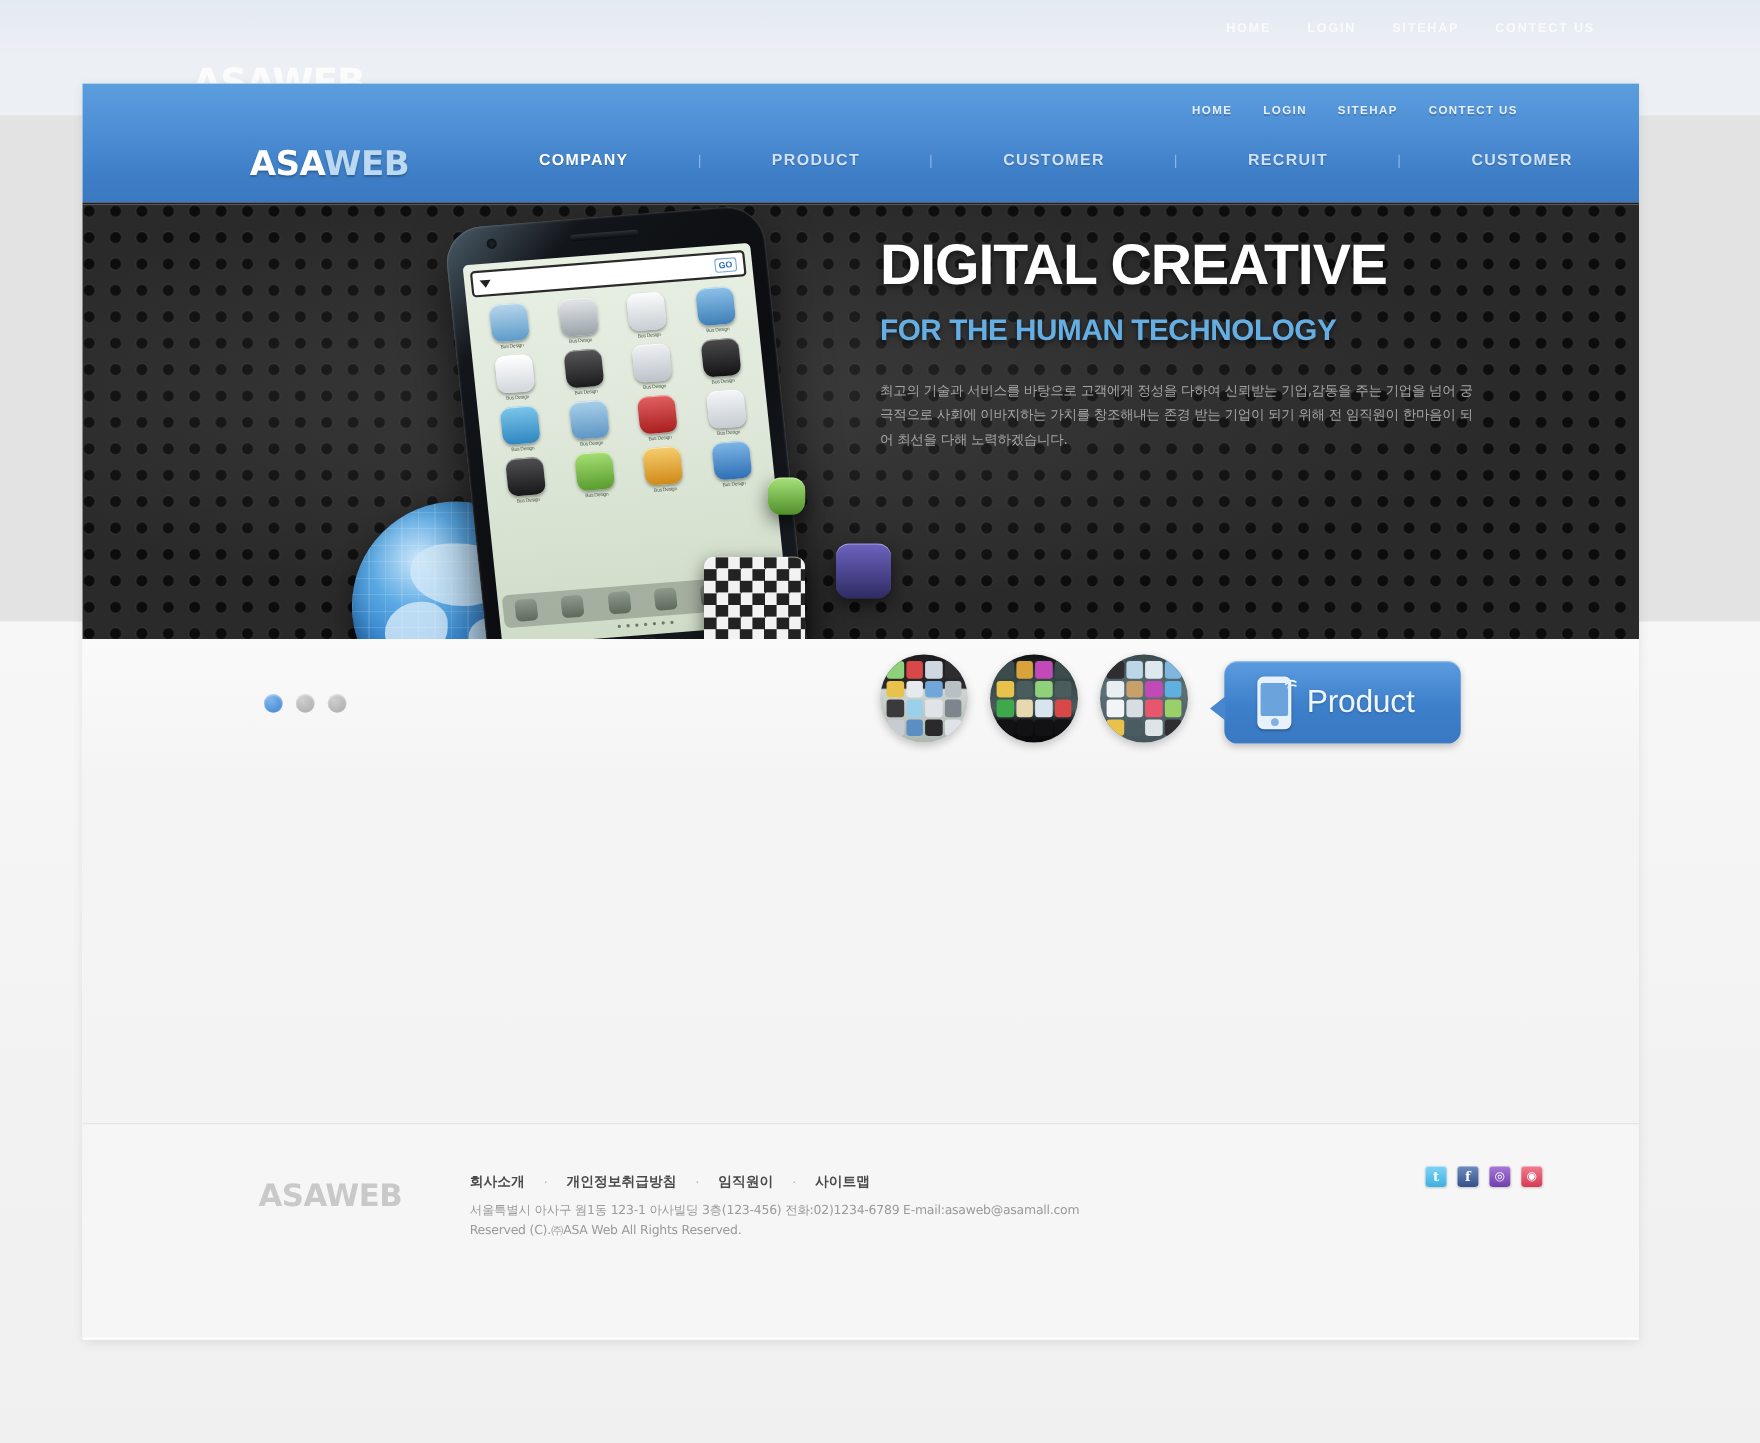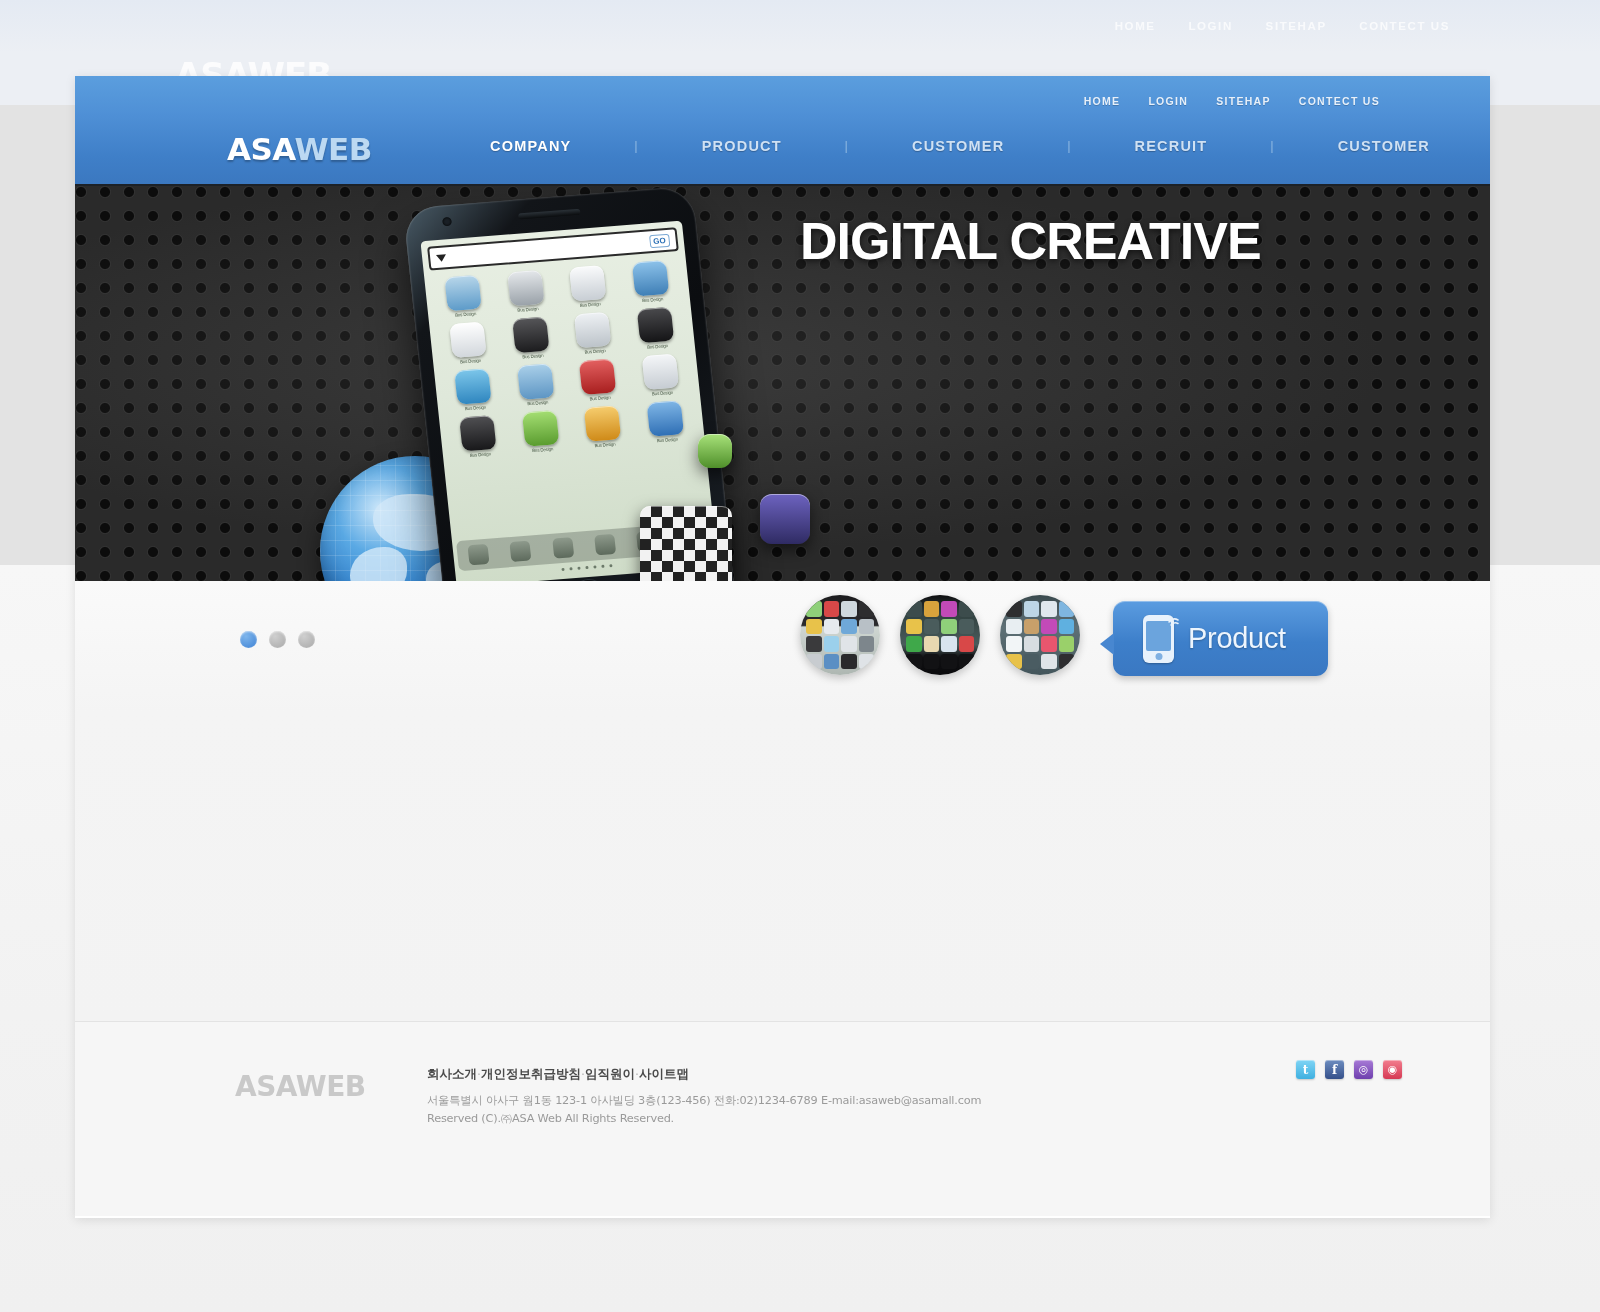--- a/index.html
+++ b/index.html
@@ -242,21 +242,21 @@
 
   
   .footer { position:relative; height:195px; border-top:1px solid #e3e3e3; background:#f6f6f6; }
   .footer-logo {
     position:absolute; left:160px; top:48px;
     font-size:28px; font-weight:bold; letter-spacing:-.5px;
     color:#c9c9c9; font-family:"DejaVu Sans", sans-serif;
   }
   .footer-links {
     position:absolute; left:352px; top:44px;
-    display:flex; align-items:center; gap:0;
+    display:flex; align-items:center; gap:17px;
     font-size:12.5px; font-weight:bold; color:#4a4a4a;
     font-family:"DejaVu Sans", sans-serif;
   }
   .footer-links .dot { color:#b5b5b5; font-weight:normal; }
   .footer-links a { cursor:pointer; }
   .footer-addr {
     position:absolute; left:352px; top:70px;
     font-size:11.3px; line-height:1.55; color:#9a9a9a;
     font-family:"DejaVu Sans", sans-serif; letter-spacing:-.2px;
   }
@@ -424,20 +424,22 @@
       </div>
 
       <div class="float-icon" style="left:368px;top:258px;width:34px;height:34px;background:linear-gradient(180deg,#a8e27a,#4f8f2a);"></div>
       <div class="float-icon" style="left:430px;top:318px;width:50px;height:50px;background:linear-gradient(180deg,#6d63c0,#2f2b63);"></div>
       <div class="float-icon" style="left:310px;top:330px;width:92px;height:92px;border-radius:10px;background:repeating-conic-gradient(#222 0 25%, #f2f2f2 0 50%) 0 0/22px 22px;"></div>
 
     </div>
 
     <div class="hero-copy">
       <div class="hero-title">DIGITAL CREATIVE</div>
+      <div class="hero-sub">FOR THE HUMAN TECHNOLOGY</div>
+      <div class="hero-body">최고의 기술과 서비스를 바탕으로 고객에게 정성을 다하여 신뢰받는 기업,감동을 주는 기업을 넘어 궁극적으로 사회에 이바지하는 가치를 창조해내는 존경 받는 기업이 되기 위해 전 임직원이 한마음이 되어 최선을 다해 노력하겠습니다.</div>
     </div>
   </div>
 
   <div class="showcase">
     <div class="carousel-dots">
       <span class="dot active"></span>
       <span class="dot"></span>
       <span class="dot"></span>
     </div>
 

